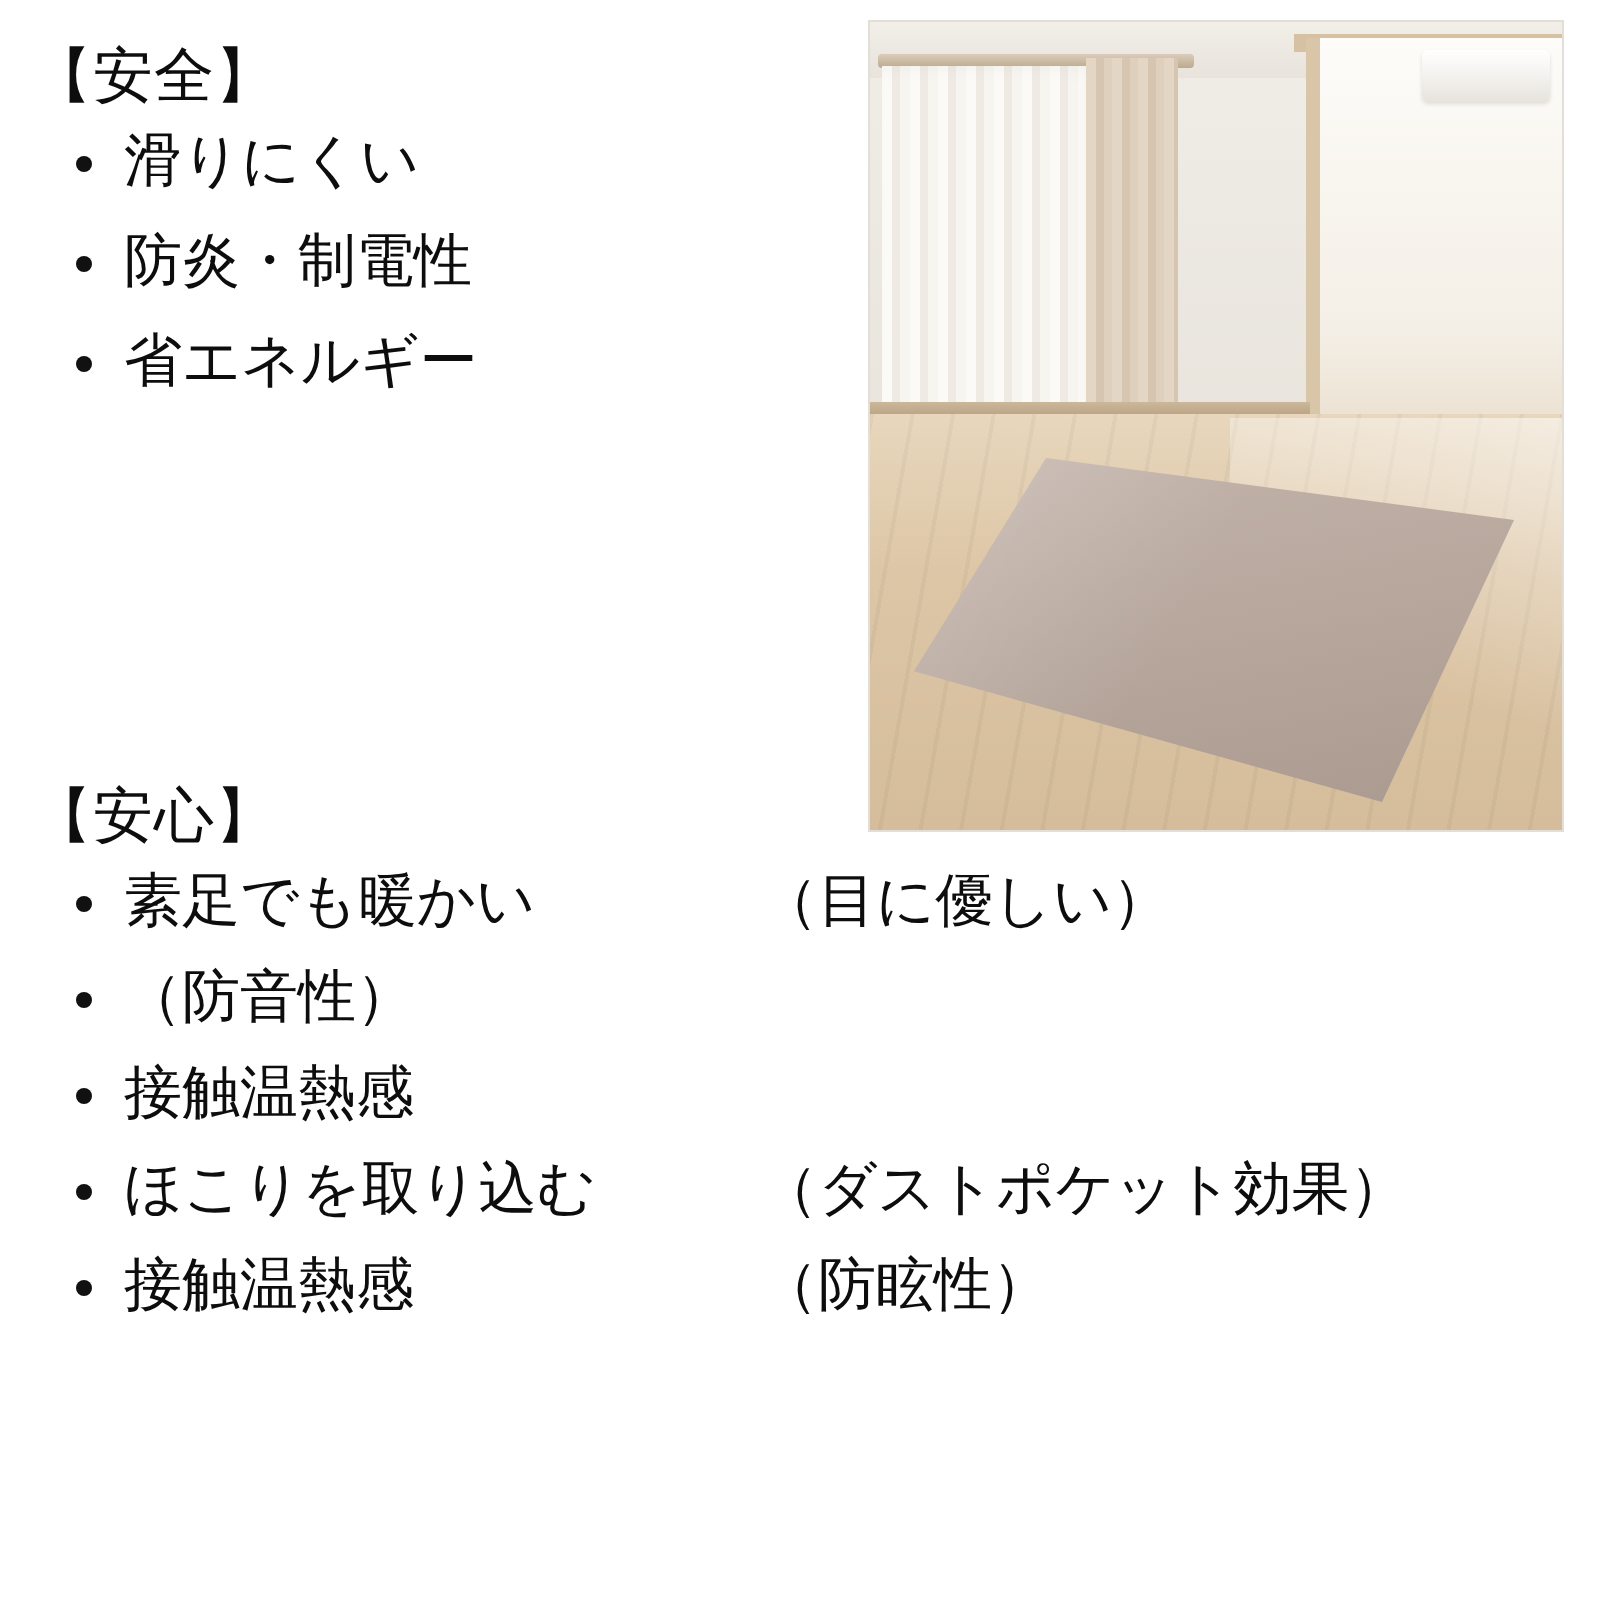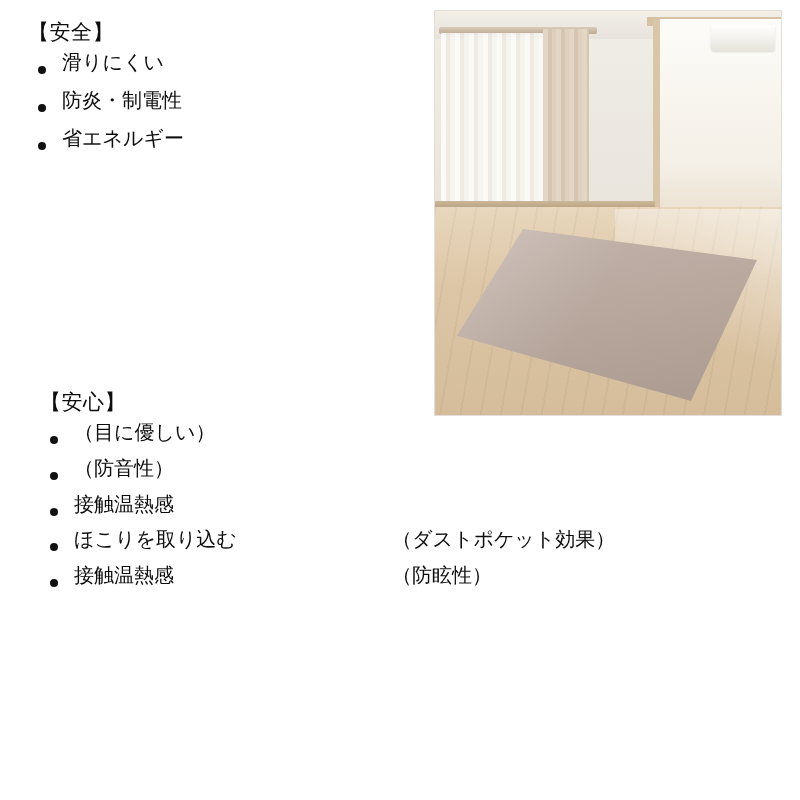--- a/index.html
+++ b/index.html
@@ -145,35 +145,35 @@
     background: linear-gradient(120deg, rgba(255,255,255,0.22) 0%, rgba(255,255,255,0.0) 45%);
     clip-path: polygon(22% 0%, 100% 18%, 78% 100%, 0% 62%);
   }
 
   
   .section {
     font-size: 29px;
     line-height: 1.38;
   }
   .section-heading {
-    font-size: 21px;
-    margin: 0 0 2px 12px;
+    font-size: 30px;
+    margin: 0 0 2px 0;
     font-weight: 400;
     letter-spacing: 0.5px;
   }
   ul.bullets {
     list-style: none;
     margin: 0;
     padding: 0;
   }
   ul.bullets > li {
     position: relative;
     padding-left: 46px;
     margin: 0 0 9px 0;
-    font-size: 20px;
+    font-size: 29px;
     line-height: 1.34;
   }
   ul.bullets > li::before {
     content: "";
     position: absolute;
     left: 22px;
     top: 17px;
     width: 8px;
     height: 8px;
     background: #111;
@@ -187,21 +187,21 @@
     top: 18px;
     width: 400px;
   }
   #section-safety ul.bullets > li {
     margin-bottom: 11px;
   }
 
   
   #section-relief {
     position: absolute;
-    left: 28px;
+    left: 16px;
     top: 388px;
     width: 768px;
   }
   #section-relief ul.bullets > li {
     padding-left: 46px;
   }
   .row {
     display: flex;
     align-items: flex-start;
   }
@@ -256,20 +256,21 @@
         </span>
       </li>
     </ul>
   </div>
 
   <div class="section" id="section-relief">
     <p class="section-heading">【安心】</p>
     <ul class="bullets">
       <li>
         <span class="row">
+          <span class="main">素足でも暖かい</span>
           <span class="note">（目に優しい）</span>
         </span>
       </li>
       <li>
         <span class="row">
           <span class="note">（防音性）</span>
         </span>
       </li>
       <li>
         <span class="row">

